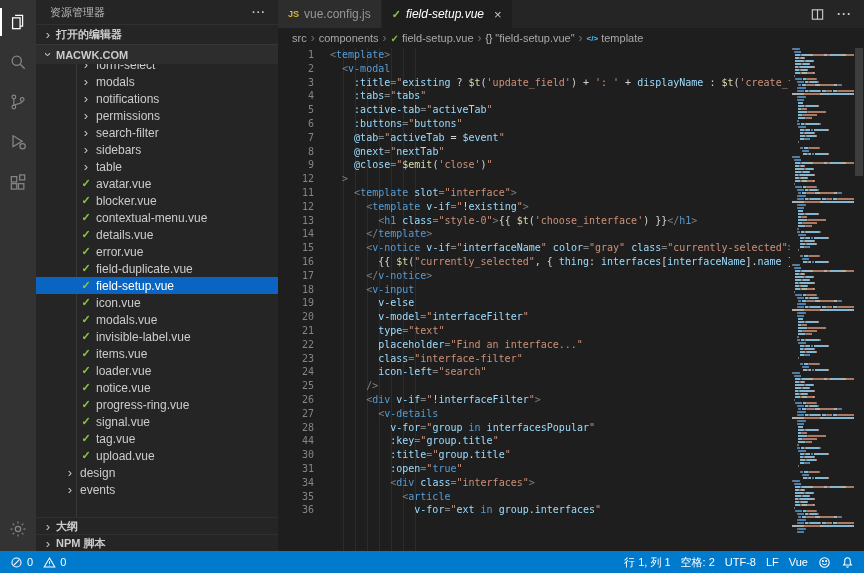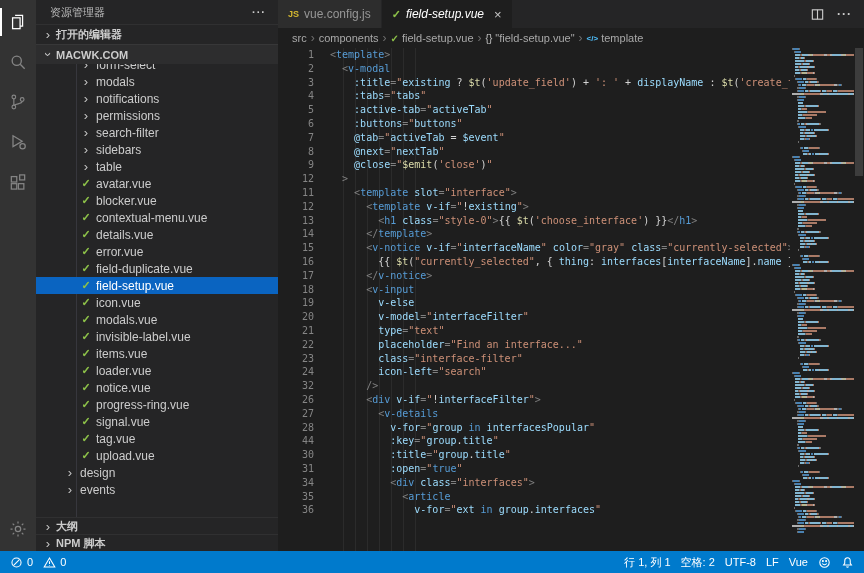--- a/index.html
+++ b/index.html
@@ -359,21 +359,21 @@
             <div class="code-line"><span class="ln">15</span><span class="ltext"><span class="tok-d">      </span><span class="tok-p">&lt;</span><span class="tok-t">v-notice</span><span class="tok-d"> </span><span class="tok-a">v-if</span><span class="tok-p">=</span><span class="tok-s">"</span><span class="tok-v">interfaceName</span><span class="tok-s">"</span><span class="tok-d"> </span><span class="tok-a">color</span><span class="tok-p">=</span><span class="tok-s">"gray"</span><span class="tok-d"> </span><span class="tok-a">class</span><span class="tok-p">=</span><span class="tok-s">"currently-selected"</span><span class="tok-p">&gt;</span></span></div>
             <div class="code-line"><span class="ln">16</span><span class="ltext"><span class="tok-d">        {{ </span><span class="tok-f">$t</span><span class="tok-d">(</span><span class="tok-s">"currently_selected"</span><span class="tok-d">, { </span><span class="tok-v">thing</span><span class="tok-d">: </span><span class="tok-v">interfaces</span><span class="tok-d">[</span><span class="tok-v">interfaceName</span><span class="tok-d">].</span><span class="tok-v">name</span><span class="tok-d"> }) }}</span></span></div>
             <div class="code-line"><span class="ln">17</span><span class="ltext"><span class="tok-d">      </span><span class="tok-p">&lt;/</span><span class="tok-t">v-notice</span><span class="tok-p">&gt;</span></span></div>
             <div class="code-line"><span class="ln">18</span><span class="ltext"><span class="tok-d">      </span><span class="tok-p">&lt;</span><span class="tok-t">v-input</span></span></div>
             <div class="code-line"><span class="ln">19</span><span class="ltext"><span class="tok-d">        </span><span class="tok-a">v-else</span></span></div>
             <div class="code-line"><span class="ln">20</span><span class="ltext"><span class="tok-d">        </span><span class="tok-a">v-model</span><span class="tok-p">=</span><span class="tok-s">"</span><span class="tok-v">interfaceFilter</span><span class="tok-s">"</span></span></div>
             <div class="code-line"><span class="ln">21</span><span class="ltext"><span class="tok-d">        </span><span class="tok-a">type</span><span class="tok-p">=</span><span class="tok-s">"text"</span></span></div>
             <div class="code-line"><span class="ln">22</span><span class="ltext"><span class="tok-d">        </span><span class="tok-a">placeholder</span><span class="tok-p">=</span><span class="tok-s">"Find an interface..."</span></span></div>
             <div class="code-line"><span class="ln">23</span><span class="ltext"><span class="tok-d">        </span><span class="tok-a">class</span><span class="tok-p">=</span><span class="tok-s">"interface-filter"</span></span></div>
             <div class="code-line"><span class="ln">24</span><span class="ltext"><span class="tok-d">        </span><span class="tok-a">icon-left</span><span class="tok-p">=</span><span class="tok-s">"search"</span></span></div>
-            <div class="code-line"><span class="ln">32</span><span class="ltext"><span class="tok-d">      </span><span class="tok-p">/&gt;</span></span></div>
+            <div class="code-line"><span class="ln">25</span><span class="ltext"><span class="tok-d">      </span><span class="tok-p">/&gt;</span></span></div>
             <div class="code-line"><span class="ln">26</span><span class="ltext"><span class="tok-d">      </span><span class="tok-p">&lt;</span><span class="tok-t">div</span><span class="tok-d"> </span><span class="tok-a">v-if</span><span class="tok-p">=</span><span class="tok-s">"</span><span class="tok-d">!</span><span class="tok-v">interfaceFilter</span><span class="tok-s">"</span><span class="tok-p">&gt;</span></span></div>
             <div class="code-line"><span class="ln">27</span><span class="ltext"><span class="tok-d">        </span><span class="tok-p">&lt;</span><span class="tok-t">v-details</span></span></div>
             <div class="code-line"><span class="ln">28</span><span class="ltext"><span class="tok-d">          </span><span class="tok-a">v-for</span><span class="tok-p">=</span><span class="tok-s">"</span><span class="tok-v">group</span><span class="tok-d"> </span><span class="tok-k">in</span><span class="tok-d"> </span><span class="tok-v">interfacesPopular</span><span class="tok-s">"</span></span></div>
             <div class="code-line"><span class="ln">44</span><span class="ltext"><span class="tok-d">          </span><span class="tok-a">:key</span><span class="tok-p">=</span><span class="tok-s">"</span><span class="tok-v">group</span><span class="tok-d">.</span><span class="tok-v">title</span><span class="tok-s">"</span></span></div>
             <div class="code-line"><span class="ln">30</span><span class="ltext"><span class="tok-d">          </span><span class="tok-a">:title</span><span class="tok-p">=</span><span class="tok-s">"</span><span class="tok-v">group</span><span class="tok-d">.</span><span class="tok-v">title</span><span class="tok-s">"</span></span></div>
             <div class="code-line"><span class="ln">31</span><span class="ltext"><span class="tok-d">          </span><span class="tok-a">:open</span><span class="tok-p">=</span><span class="tok-s">"</span><span class="tok-k">true</span><span class="tok-s">"</span></span></div>
             <div class="code-line"><span class="ln">34</span><span class="ltext"><span class="tok-d">          </span><span class="tok-p">&lt;</span><span class="tok-t">div</span><span class="tok-d"> </span><span class="tok-a">class</span><span class="tok-p">=</span><span class="tok-s">"interfaces"</span><span class="tok-p">&gt;</span></span></div>
             <div class="code-line"><span class="ln">35</span><span class="ltext"><span class="tok-d">            </span><span class="tok-p">&lt;</span><span class="tok-t">article</span></span></div>
             <div class="code-line"><span class="ln">36</span><span class="ltext"><span class="tok-d">              </span><span class="tok-a">v-for</span><span class="tok-p">=</span><span class="tok-s">"</span><span class="tok-v">ext</span><span class="tok-d"> </span><span class="tok-k">in</span><span class="tok-d"> </span><span class="tok-v">group</span><span class="tok-d">.</span><span class="tok-v">interfaces</span><span class="tok-s">"</span></span></div>
           </div>

